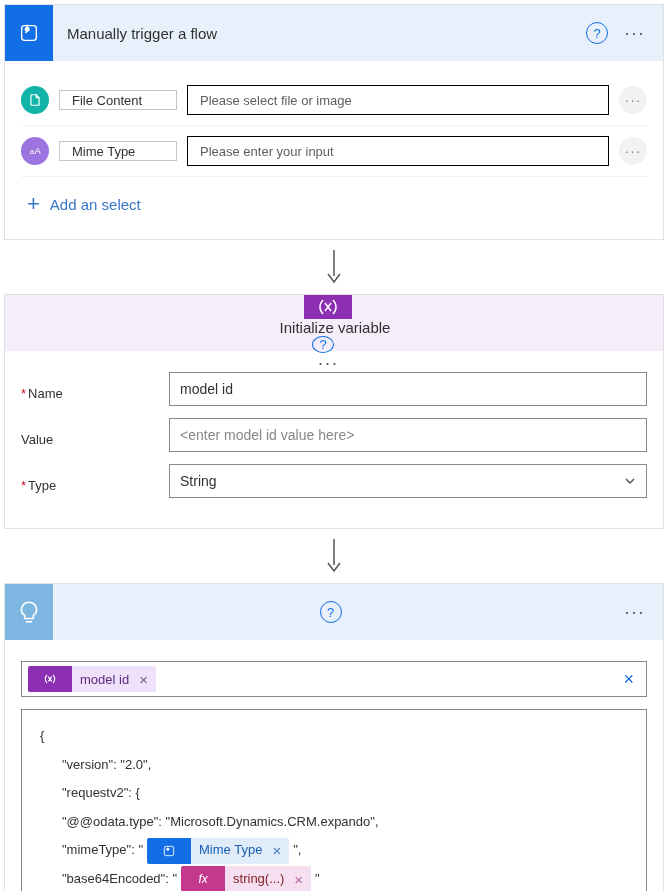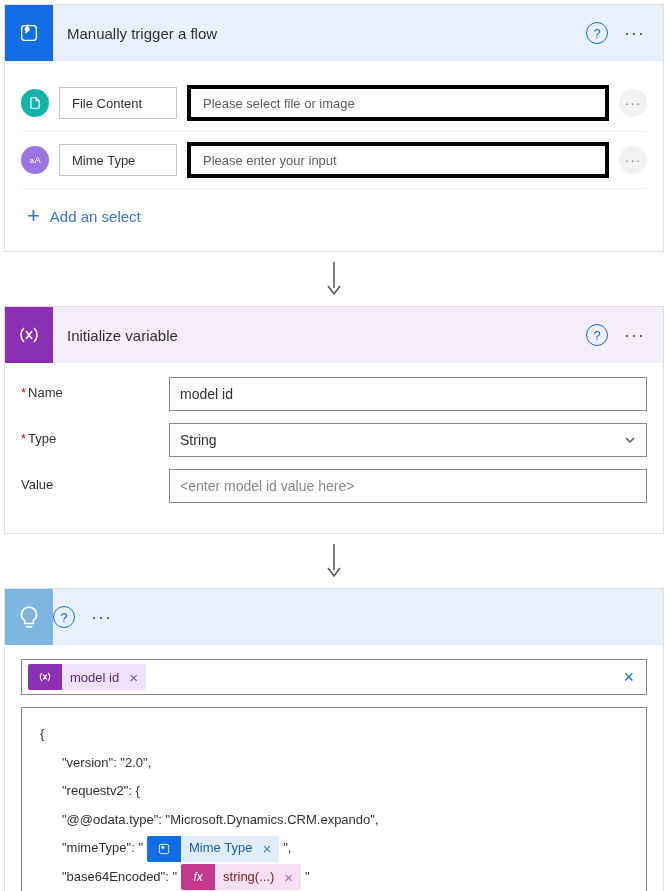--- a/index.html
+++ b/index.html
@@ -1,50 +1,50 @@
 <!DOCTYPE html>
 <html><head>
 <meta charset="utf-8">
 <style>
 * { box-sizing: border-box; margin: 0; padding: 0; }
 body { font-family: "Segoe UI", -apple-system, sans-serif; font-size: 13px; background: #fff; color: #323130; padding: 4px; width: 668px; }
 .card { border: 1px solid #e1e1e1; background: #fff; margin-bottom: 4px; }
 .card-header { display: flex; align-items: center; height: 56px; padding: 0 12px 0 0; }
-.hdr-blue { background: #e8f1fb; }
-.hdr-purple { background: #f3eefa; }
+.hdr-blue { background: #e8f1fb; justify-content: space-between; }
+.hdr-purple { background: #f3eefa; flex-direction: column; }
 .hdr-icon { width: 48px; height: 56px; display: flex; align-items: center; justify-content: center; color: #fff; }
 .hdr-icon-trigger { background: #126ee5; }
 .hdr-icon-var { background: #8c2fb3; }
 .hdr-icon-predict { background: #7db6e0; }
 .hdr-title { flex: 1; font-size: 15px; padding-left: 14px; color: #323130; }
 .hdr-help { width: 22px; height: 22px; border: 1.5px solid #126ee5; border-radius: 50%; color: #126ee5; font-size: 13px; display: flex; align-items: center; justify-content: center; margin-right: 10px; cursor: pointer; }
 .hdr-more { font-size: 18px; color: #555; letter-spacing: 1px; cursor: pointer; padding: 0 6px; }
 .card-body { padding: 14px 16px 18px; }
 .input-row { display: flex; align-items: center; gap: 10px; padding: 10px 0; border-bottom: 1px solid #f3f2f1; }
 .input-row:last-of-type { border-bottom: none; }
 .pill-icon { width: 28px; height: 28px; border-radius: 50%; display: flex; align-items: center; justify-content: center; color: #fff; flex-shrink: 0; }
 .pill-teal { background: #12b3a8; }
 .pill-purple { background: #9b74e0; }
-.label-box { border: 1px solid #c8c6c4; height: 32px; padding: 6px 12px; display: flex; align-items: center; width: 118px; flex-shrink: 0; }
-.value-box { border: 4px solid #000000; height: 36px; padding: 12px 12px; display: flex; align-items: center; flex: 1; color: #605e5c; }
+.label-box { border: 1px solid #c8c6c4; height: 20px; padding: 6px 12px; display: flex; align-items: center; width: 118px; flex-shrink: 0; }
+.value-box { border: 1px solid #000000; height: 30px; padding: 12px 12px; display: flex; align-items: center; flex: 1; color: #605e5c; }
 .row-more { width: 28px; height: 28px; border-radius: 50%; background: #f3f2f1; color: #888; display: flex; align-items: center; justify-content: center; font-size: 14px; letter-spacing: 1px; cursor: pointer; flex-shrink: 0; }
 .add-input { display: flex; align-items: center; gap: 10px; color: #3976c7; padding: 14px 0 4px 6px; cursor: pointer; font-size: 15px; }
 .plus { font-size: 22px; font-weight: 300; }
 .arrow { display: flex; justify-content: center; padding: 6px 0 10px; }
 .arrow svg { display: block; }
-.form-row { display: flex; align-items: flex-start; margin-bottom: 12px; }
+.form-row { display: flex; align-items: center; margin-bottom: 12px; margin-top: 7px; }
 .form-label { width: 148px; padding-top: 8px; font-size: 13px; color: #323130; }
 .req::before { content: "*"; color: #c50f1f; margin-right: 2px; }
 .form-control { flex: 1; border: 1px solid #8a8886; height: 34px; padding: 0 10px; display: flex; align-items: center; font-size: 14px; background: #fff; }
 .form-control.select { justify-content: space-between; }
 .chev { color: #555; }
 .placeholder { color: #888; }
 .token-input { flex: 1; border: 1px solid #8a8886; min-height: 36px; padding: 4px 6px; display: flex; align-items: center; gap: 6px; background: #fff; }
 .token { display: inline-flex; align-items: center; background: #f0e1fa; border-radius: 2px; height: 26px; overflow: hidden; font-size: 13px; }
-.token-icon { width: 34px; height: 26px; background: #8c2fb3; color: #fff; display: flex; align-items: center; justify-content: center; font-size: 12px; }
+.token-icon { width: 44px; height: 26px; background: #8c2fb3; color: #fff; display: flex; align-items: center; justify-content: center; font-size: 12px; }
 .token-text { padding: 0 8px; color: #5a2b80; }
 .token-x { padding: 0 8px 0 2px; color: #7a5697; cursor: pointer; font-size: 15px; }
 .token-blue { background: #e0ecfa; }
 .token-blue .token-icon { background: #126ee5; }
 .token-blue .token-text { color: #1a5fb0; }
 .token-blue .token-x { color: #467abe; }
 .token-pink { background: #f6dff0; }
 .token-pink .token-icon { background: #c5398c; }
 .token-pink .token-text { color: #7f1d1d; }
 .token-pink .token-x { color: #b868a2; }
@@ -119,35 +119,35 @@
     <div class="hdr-title">Initialize variable</div>
     <div class="hdr-help">?</div>
     <div class="hdr-more">···</div>
   </div>
   <div class="card-body">
     <div class="form-row">
       <div class="form-label req">Name</div>
       <div class="form-control">model id</div>
     </div>
     <div class="form-row">
+      <div class="form-label">Value</div>
+      <div class="form-control">
+          <span class="placeholder">&lt;enter model id value here&gt;</span>
+        </div>
+    </div>
+    <div class="form-row">
       <div class="form-label req">Type</div>
       <div class="form-control select">
         <span>String</span>
         <span class="chev">
           <svg width="12" height="12" viewBox="0 0 12 12">
               <path d="M2 4l4 4 4-4" fill="none" stroke="#555" stroke-width="1.5"></path>
             </svg>
         </span>
       </div>
-    </div>
-    <div class="form-row">
-      <div class="form-label">Value</div>
-      <div class="form-control">
-          <span class="placeholder">&lt;enter model id value here&gt;</span>
-        </div>
     </div>
   </div>
 </div>
 
 <div class="arrow">
   <svg width="20" height="34" viewBox="0 0 20 34">
       <line x1="10" y1="0" x2="10" y2="26" stroke="#555" stroke-width="1.5"></line>
       <path d="M4 24 L10 32 L16 24" fill="none" stroke="#555" stroke-width="1.5"></path>
     </svg>
 </div>

